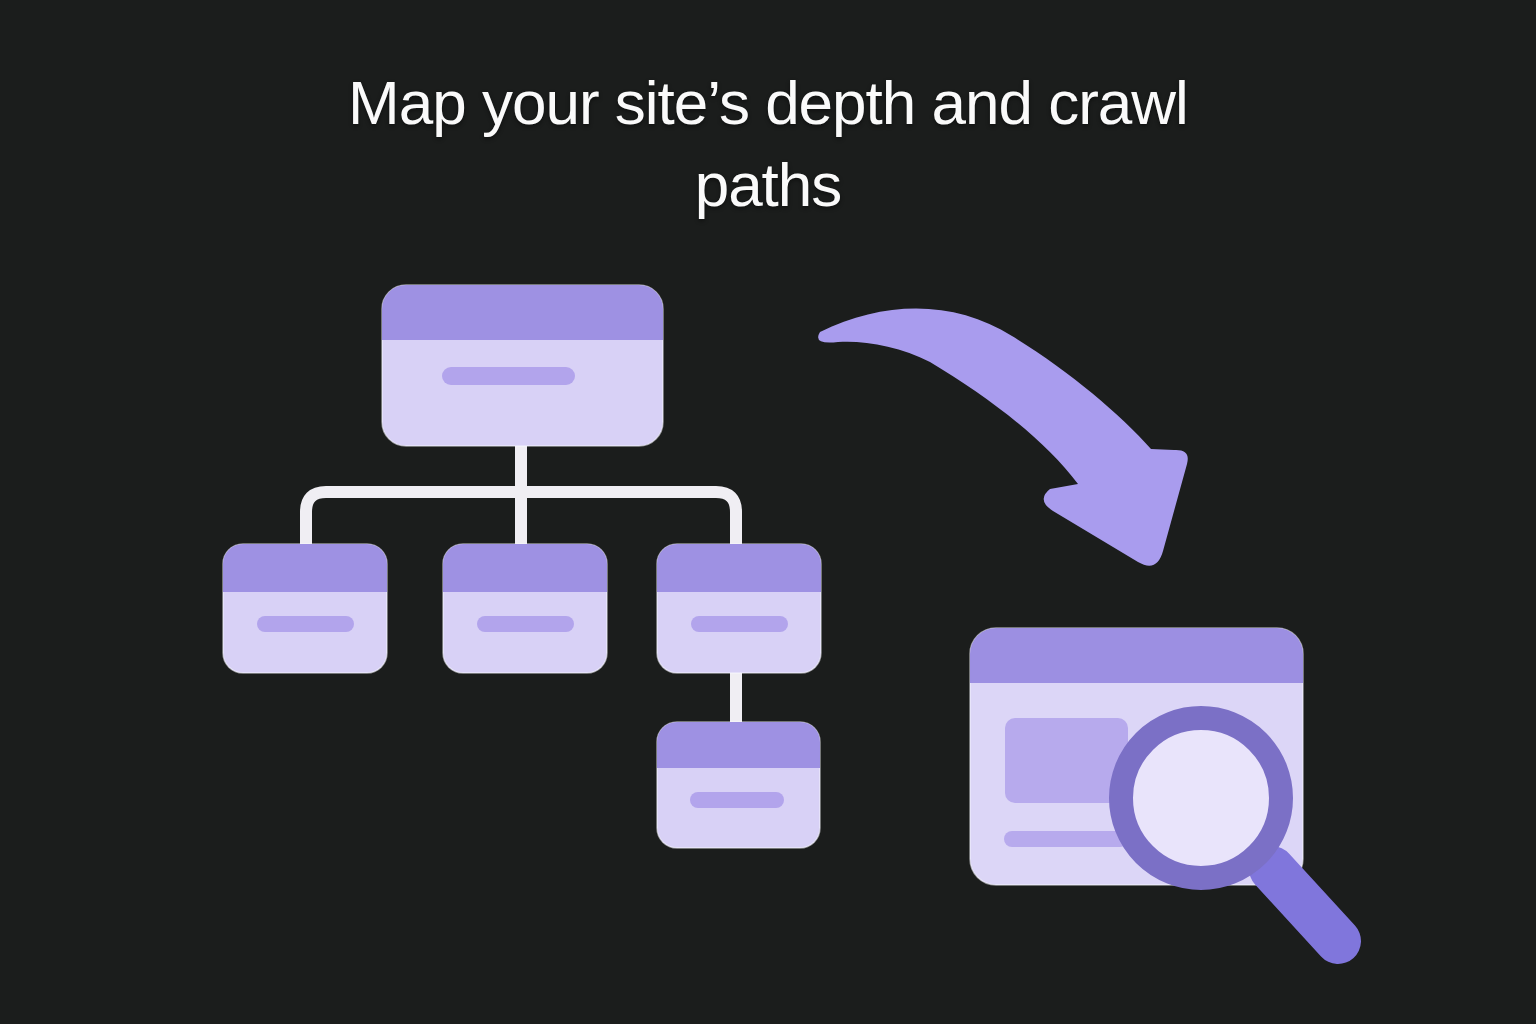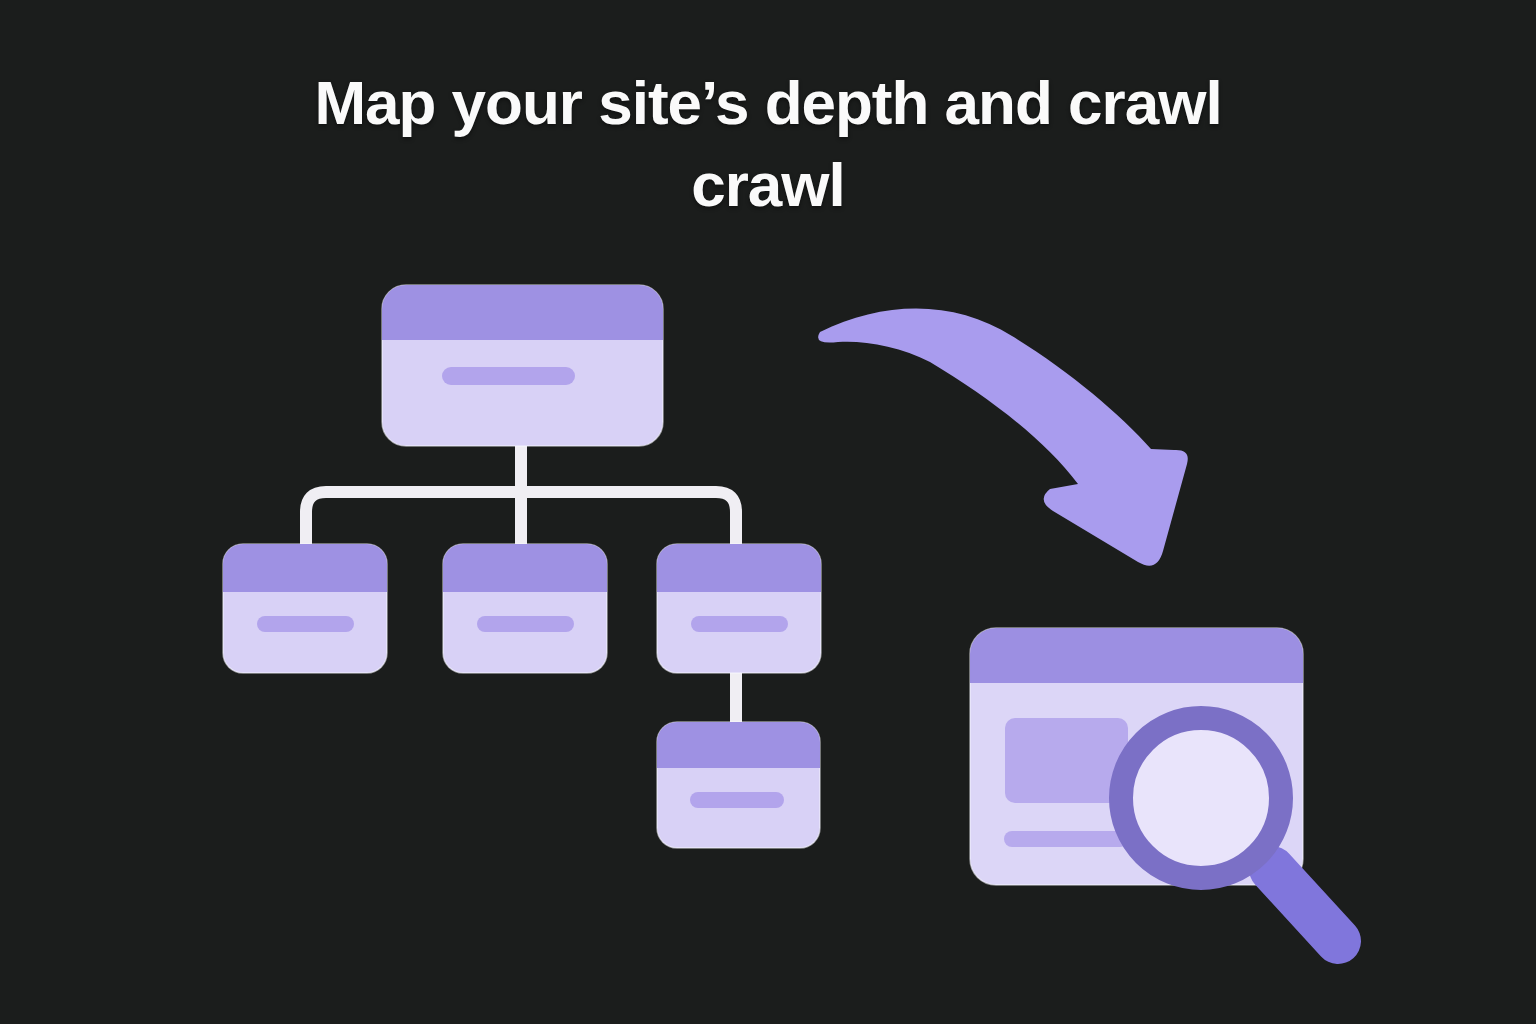--- a/index.html
+++ b/index.html
@@ -17,21 +17,21 @@
   .title {
     position: absolute;
     top: 62px;
     left: 0;
     width: 100%;
     margin: 0;
     text-align: center;
     color: var(--title-text, #fafafa);
     font-size: 62px;
     line-height: 1.32;
-    font-weight: 700;
+    font-weight: 400;
     letter-spacing: -1px;
     text-shadow: 0 2px 4px rgba(0,0,0,0.45);
   }
   .title span { display: block; }
   .illustration {
     position: absolute;
     inset: 0;
   }
   
   .node-body      { fill: var(--node-body, #d8d1f6); }
@@ -46,21 +46,21 @@
   .mag-handle     { stroke: var(--magnifier-handle, #8076dc); stroke-width: 46; stroke-linecap: round; }
   .card-edge      { stroke: rgba(250,249,255,0.55); stroke-width: 1.5; }
 </style>
 </head>
 <body>
 
 <div class="stage">
 
   <h1 class="title">
     <span>Map your site’s depth and crawl</span>
-    <span>crawl</span>
+    <span>paths</span>
   </h1>
 
   <svg class="illustration" viewBox="0 0 1536 1024">
 
     <g>
       <path class="connector" d="M 521 440 V 548"></path>
       <path class="connector" d="M 306 548 V 512 Q 306 492 326 492 H 716 Q 736 492 736 512 V 548"></path>
       <path class="connector" d="M 736 668 V 728"></path>
     </g>
 

